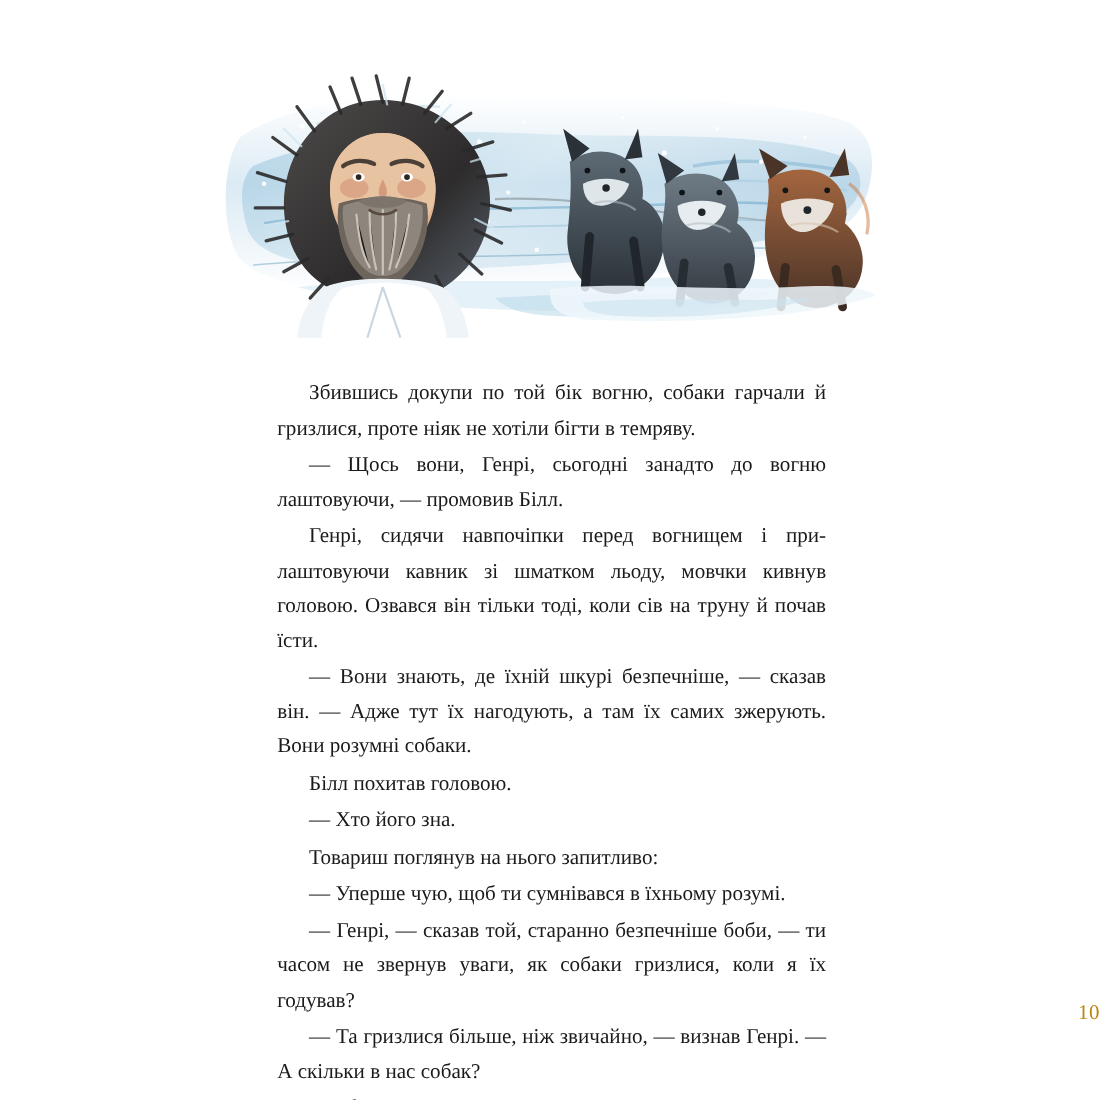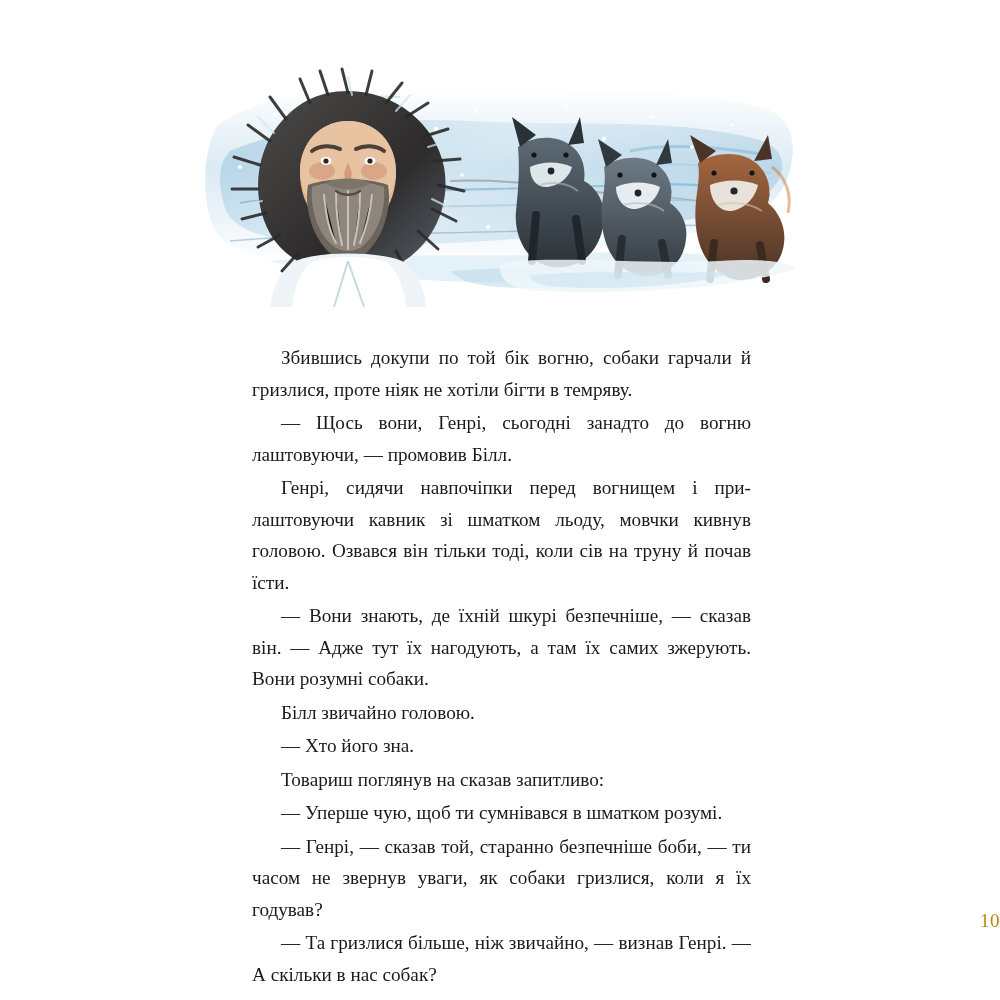--- a/index.html
+++ b/index.html
@@ -302,24 +302,24 @@
                C540,232 440,240 340,236 C300,234 300,220 300,208 Z" fill="#eff7fb" opacity="0.85"></path>
       <path d="M330,220 C400,214 470,220 540,216 C500,230 420,236 360,232 C338,230 330,226 330,220 Z" fill="#cbe3ee" opacity="0.6"></path>
     </svg>
   </div>
 
   <div class="text-body">
     <p>Збившись докупи по той бік вогню, собаки гарчали й гризлися, проте ніяк не хотіли бігти в темряву.</p>
     <p>— Щось вони, Генрі, сьогодні занадто до вогню лаштовуючи, — промовив Білл.</p>
     <p>Генрі, сидячи навпочіпки перед вогнищем і при­лаштовуючи кавник зі шматком льоду, мовчки кив­нув головою. Озвався він тільки тоді, коли сів на тру­ну й почав їсти.</p>
     <p>— Вони знають, де їхній шкурі безпечніше, — сказав він. — Адже тут їх нагодують, а там їх самих зжерують. Вони розумні собаки.</p>
-    <p>Білл звичайно головою.</p>
+    <p>Білл похитав головою.</p>
     <p>— Хто його зна.</p>
-    <p>Товариш поглянув на сказав запитливо:</p>
-    <p>— Уперше чую, щоб ти сумнівався в шматком ро­зумі.</p>
+    <p>Товариш поглянув на нього запитливо:</p>
+    <p>— Уперше чую, щоб ти сумнівався в їхньому ро­зумі.</p>
     <p>— Генрі, — сказав той, старанно безпечніше боби, — ти часом не звернув уваги, як собаки гриз­лися, коли я їх годував?</p>
     <p>— Та гризлися більше, ніж звичайно, — визнав Генрі. — А скільки в нас собак?</p>
     <p>— Збившись.</p>
   </div>
 
   <div class="folio">10</div>
 
 </div>
 
 </body></html>

